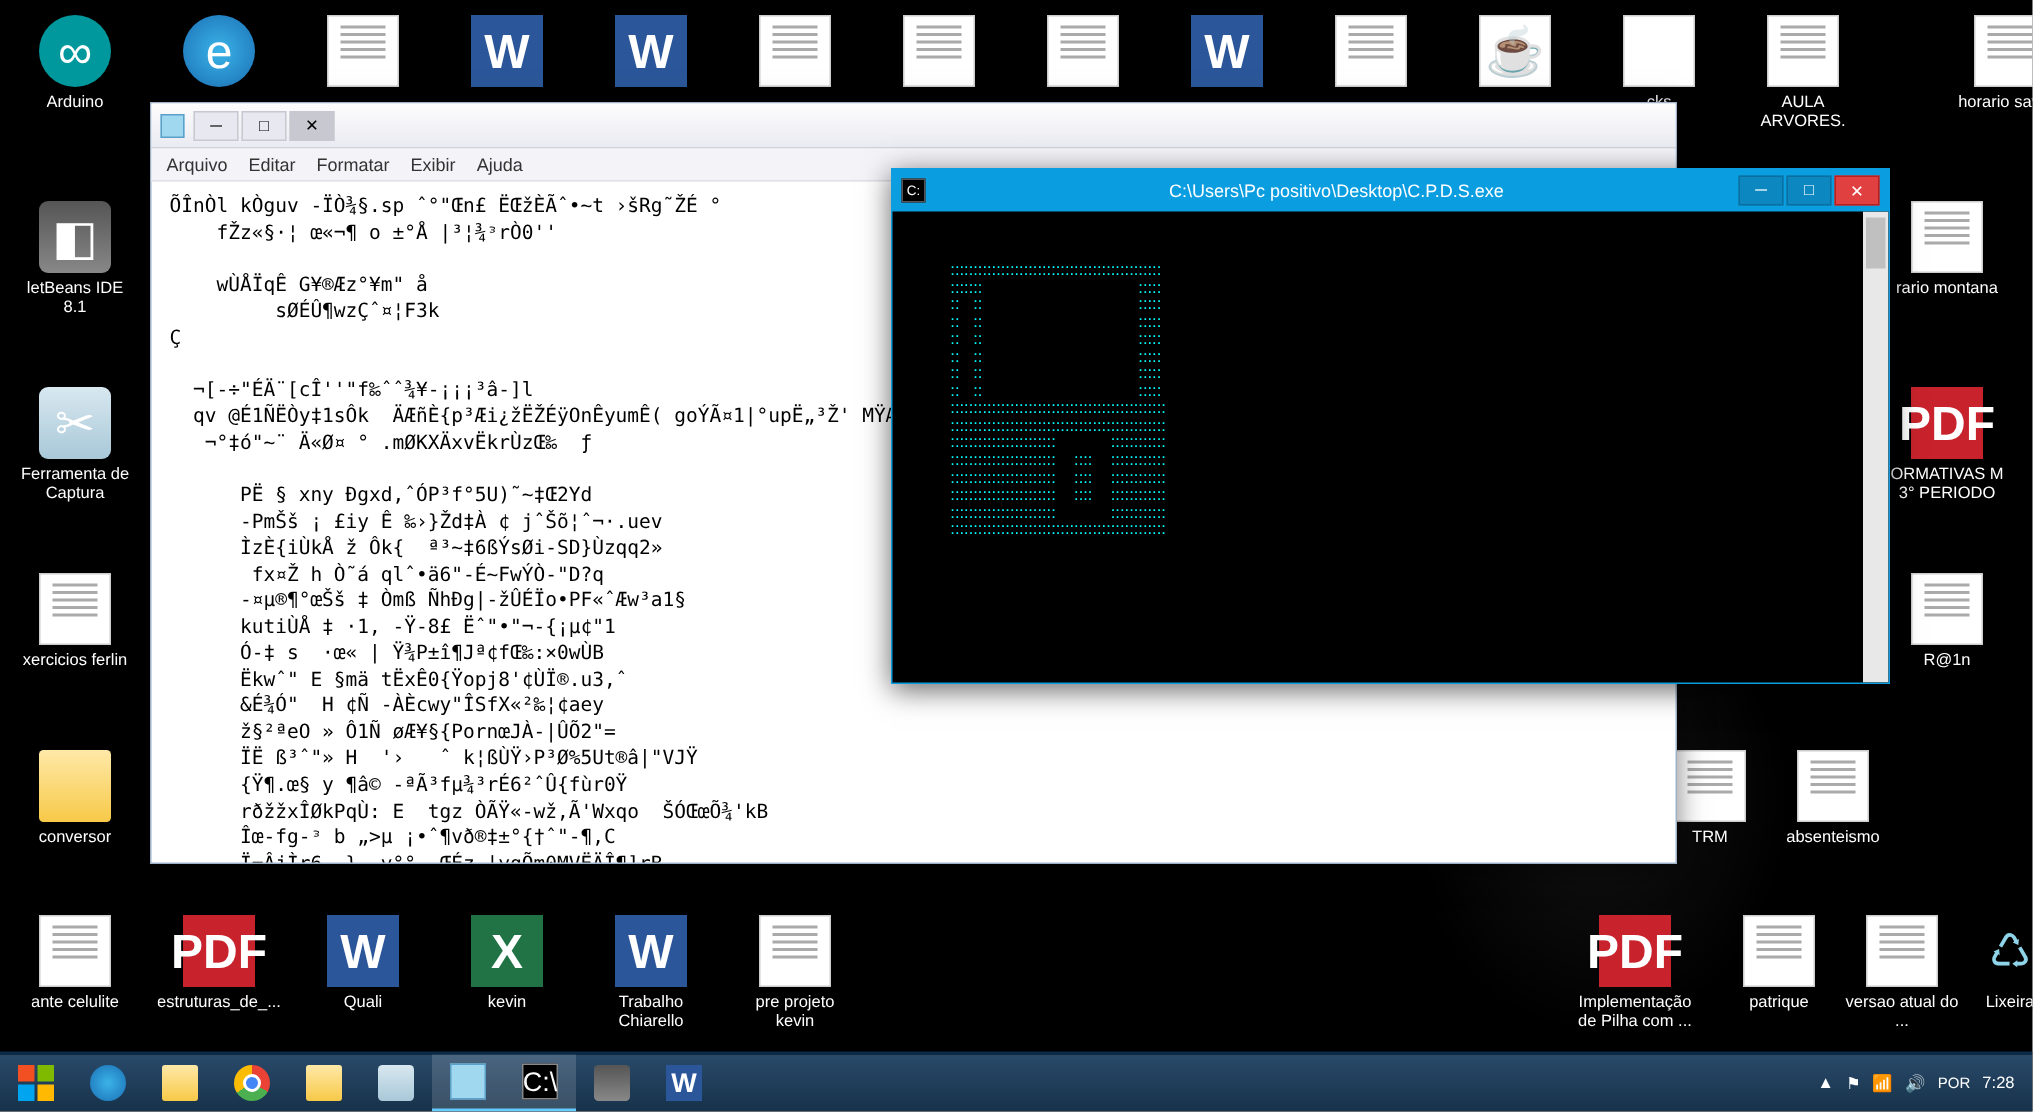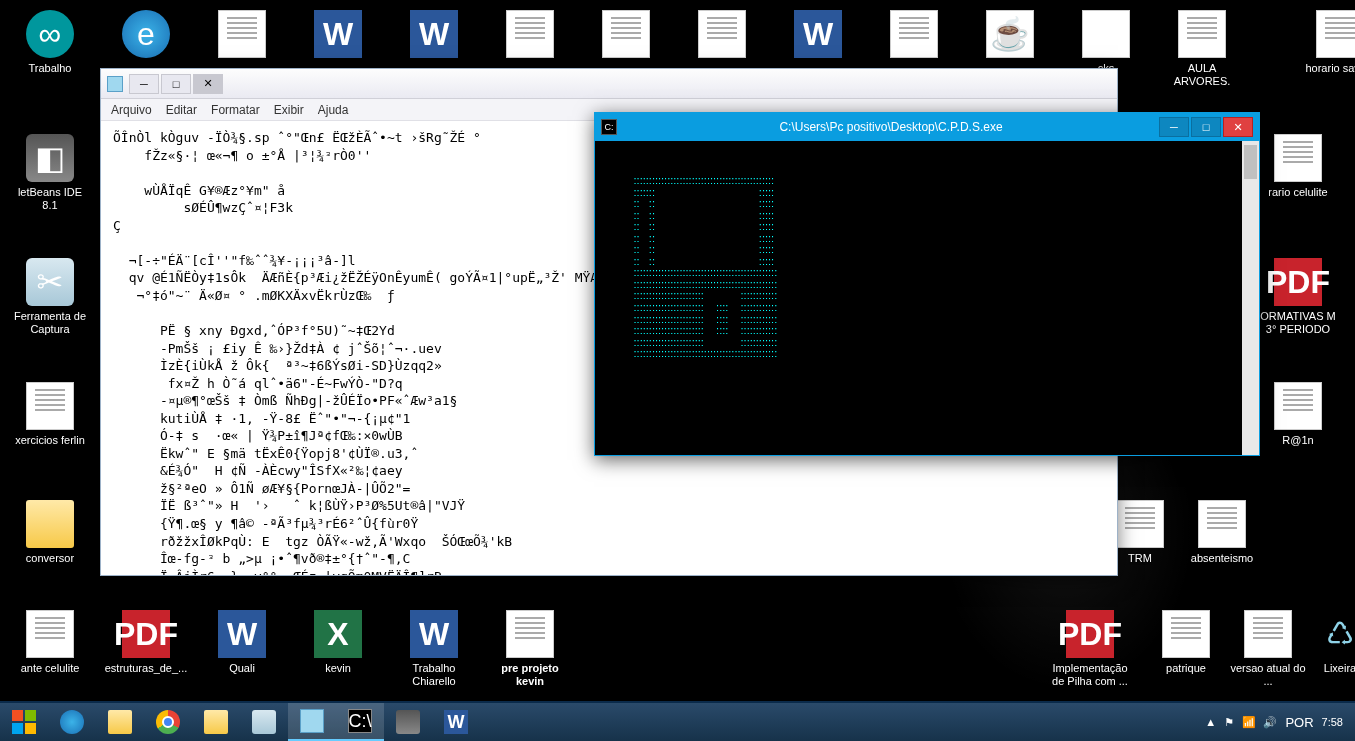--- a/index.html
+++ b/index.html
@@ -55,42 +55,42 @@
 
 
 .taskbar { position:absolute; left:0; bottom:0; right:0; height:40px; background:linear-gradient(#2a4a6a,#16324a); display:flex; align-items:center; border-top:2px solid #0a2a4a; }
 .taskbar .start { width:48px; height:100%; display:flex; align-items:center; justify-content:center; cursor:pointer; }
 .taskbar .start-flag { width:24px; height:24px; display:grid; grid-template-columns:1fr 1fr; grid-template-rows:1fr 1fr; gap:2px; }
 .sf1{background:#f25022}.sf2{background:#7fba00}.sf3{background:#00a4ef}.sf4{background:#ffb900}
 .taskbar .titem { width:48px; height:100%; display:flex; align-items:center; justify-content:center; cursor:pointer; }
 .taskbar .titem.active { background:rgba(255,255,255,0.15); border-bottom:2px solid #6cf; }
 .taskbar .spacer { flex:1; }
 .taskbar .tray { display:flex; align-items:center; gap:8px; padding:0 12px; color:#fff; font-size:11px; }
-.taskbar .tray .lang { font-size:13px; }
+.taskbar .tray .lang { font-size:10px; }
 .taskbar .tray .time { text-align:right; line-height:1.15; }
 .titem .ic { width:24px; height:24px; display:flex; align-items:center; justify-content:center; font-size:18px; color:#fff; }
 .ic-ie { background:radial-gradient(circle,#3bb3e8,#1a6fb5); border-radius:50%; }
 .ic-folder { background:linear-gradient(#ffe9a8,#f7c948); border-radius:2px; }
 .ic-chrome { background:conic-gradient(#ea4335 0 33%,#4caf50 33% 66%,#fbbc05 66% 100%); border-radius:50%; position:relative; }
 .ic-chrome::after{content:'';position:absolute;inset:6px;background:#4285f4;border-radius:50%;border:2px solid #fff;}
 .ic-np { background:#a0d8ef; border:1px solid #5aa0c8; }
 .ic-cmd { background:#000; border:1px solid #888; color:#fff; font-size:12px; }
 .ic-nb { background:linear-gradient(#555,#888); border-radius:3px; }
 .ic-word { background:#2b579a; color:#fff; font-weight:bold; font-size:14px; }
 .ic-snip { background:linear-gradient(#d8e8f0,#a8c8d8); border-radius:3px; }
 </style>
 </head>
 <body>
 
 <div class="wallpaper-silhouette"></div>
 
 <div id="desktop-icons">
     <div class="desktop-icon" style="left: 10px; top: 10px;">
       <div class="glyph ico-arduino" style="position: relative;">∞</div>
-      <div class="label">Trabalho</div>
+      <div class="label">Arduino</div>
     </div>
     <div class="desktop-icon" style="left: 106px; top: 10px;">
       <div class="glyph ico-ie" style="position: relative;">e</div>
       <div class="label"></div>
     </div>
     <div class="desktop-icon" style="left: 202px; top: 10px;">
       <div class="glyph ico-txt" style="position: relative;"></div>
       <div class="label"></div>
     </div>
     <div class="desktop-icon" style="left: 298px; top: 10px;">
@@ -136,21 +136,21 @@
     <div class="desktop-icon" style="left: 1300px; top: 10px;">
       <div class="glyph ico-txt" style="position: relative;"></div>
       <div class="label">horario savoia</div>
     </div>
     <div class="desktop-icon" style="left: 10px; top: 134px;">
       <div class="glyph ico-netbeans" style="position: relative;">◧</div>
       <div class="label">letBeans IDE 8.1</div>
     </div>
     <div class="desktop-icon" style="left: 1258px; top: 134px;">
       <div class="glyph ico-txt" style="position: relative;"></div>
-      <div class="label">rario celulite</div>
+      <div class="label">rario montana</div>
     </div>
     <div class="desktop-icon" style="left: 10px; top: 258px;">
       <div class="glyph ico-snip" style="position: relative;">✂</div>
       <div class="label">Ferramenta de Captura</div>
     </div>
     <div class="desktop-icon" style="left: 1258px; top: 258px;">
       <div class="glyph ico-pdf" style="position: relative;">PDF</div>
       <div class="label">ORMATIVAS M 3° PERIODO</div>
     </div>
     <div class="desktop-icon" style="left: 10px; top: 382px; justify-content: center;">
@@ -186,21 +186,21 @@
       <div class="label">Quali</div>
     </div>
     <div class="desktop-icon" style="left: 298px; top: 610px;">
       <div class="glyph ico-excel" style="position: relative;">X</div>
       <div class="label">kevin</div>
     </div>
     <div class="desktop-icon" style="left: 394px; top: 610px;">
       <div class="glyph ico-word" style="position: relative;">W</div>
       <div class="label">Trabalho Chiarello</div>
     </div>
-    <div class="desktop-icon" style="left: 490px; top: 610px; font-weight: bold;">
+    <div class="desktop-icon" style="left: 490px; top: 610px;">
       <div class="glyph ico-txt" style="position: relative;"></div>
       <div class="label">pre projeto kevin</div>
     </div>
     <div class="desktop-icon" style="left: 1050px; top: 610px;">
       <div class="glyph ico-pdf" style="position: relative;">PDF</div>
       <div class="label">Implementação de Pilha com ...</div>
     </div>
     <div class="desktop-icon" style="left: 1146px; top: 610px;">
       <div class="glyph ico-txt" style="position: relative;"></div>
       <div class="label">patrique</div>
@@ -332,15 +332,15 @@
   <div class="titem">
       <div class="ic ic-word">W</div>
     </div>
   <div class="spacer"></div>
   <div class="tray">
     <span>▲</span>
     <span>⚑</span>
     <span>📶</span>
     <span>🔊</span>
     <span class="lang">POR</span>
-    <span class="time">7:58</span>
+    <span class="time">7:28</span>
   </div>
 </div>
 
 </body></html>

